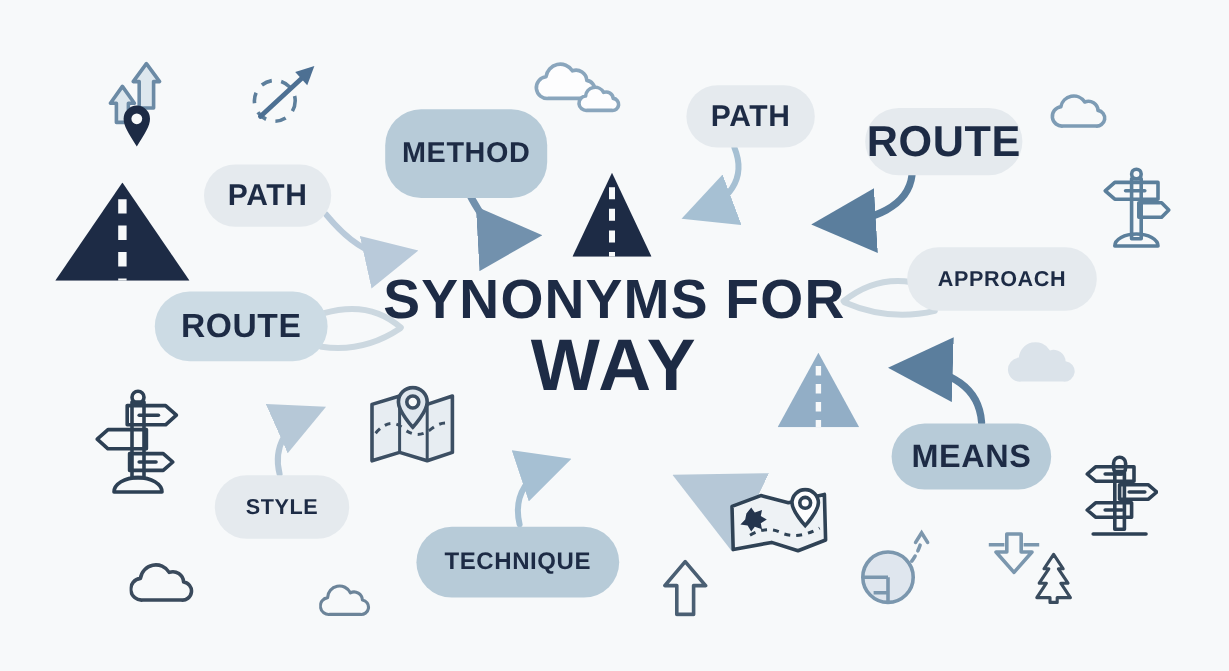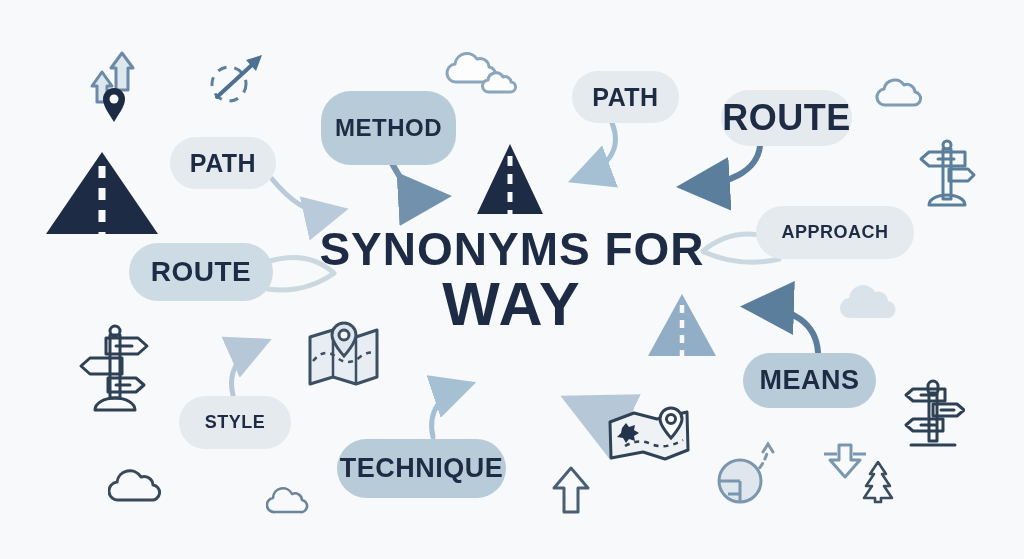--- a/index.html
+++ b/index.html
@@ -20,21 +20,21 @@
   .pill.medium{background:var(--pill-medium)}
   .pill.soft{background:var(--pill-soft)}
   #pill-path-left{left:170px;top:137px;width:106px;height:52px;font-size:25px}
   #pill-method{left:321px;top:91px;width:135px;height:74px;font-size:24px}
   #pill-path-top{left:572px;top:71px;width:107px;height:52px;font-size:25px}
   #pill-route{left:721px;top:90px;width:131px;height:56px;font-size:36px}
   #pill-approach{left:756px;top:206px;width:158px;height:53px;font-size:18px}
   #pill-manner{left:129px;top:243px;width:144px;height:58px;font-size:28px}
   #pill-means{left:743px;top:353px;width:133px;height:55px;font-size:27px}
   #pill-style{left:179px;top:396px;width:112px;height:53px;font-size:18px}
-  #pill-technique{left:337px;top:439px;width:169px;height:59px;font-size:27px}
+  #pill-technique{left:347px;top:439px;width:169px;height:59px;font-size:20px}
   
   .title-wrap{position:absolute;left:292px;top:226px;width:440px;text-align:center;color:var(--navy)}
   .title-line1{font-size:46px;font-weight:700;letter-spacing:1px;line-height:1.0}
   .title-line2{font-size:61px;font-weight:700;letter-spacing:2px;line-height:1.0;margin-top:2px}
   
   .icon{position:absolute}
   .icon svg{display:block;width:100%;height:100%}
   .s-steel{stroke:var(--steel);fill:none;stroke-width:3;stroke-linejoin:round;stroke-linecap:round}
   .s-ink{stroke:var(--ink);fill:none;stroke-width:3;stroke-linejoin:round;stroke-linecap:round}
   .f-navy{fill:var(--navy)}

